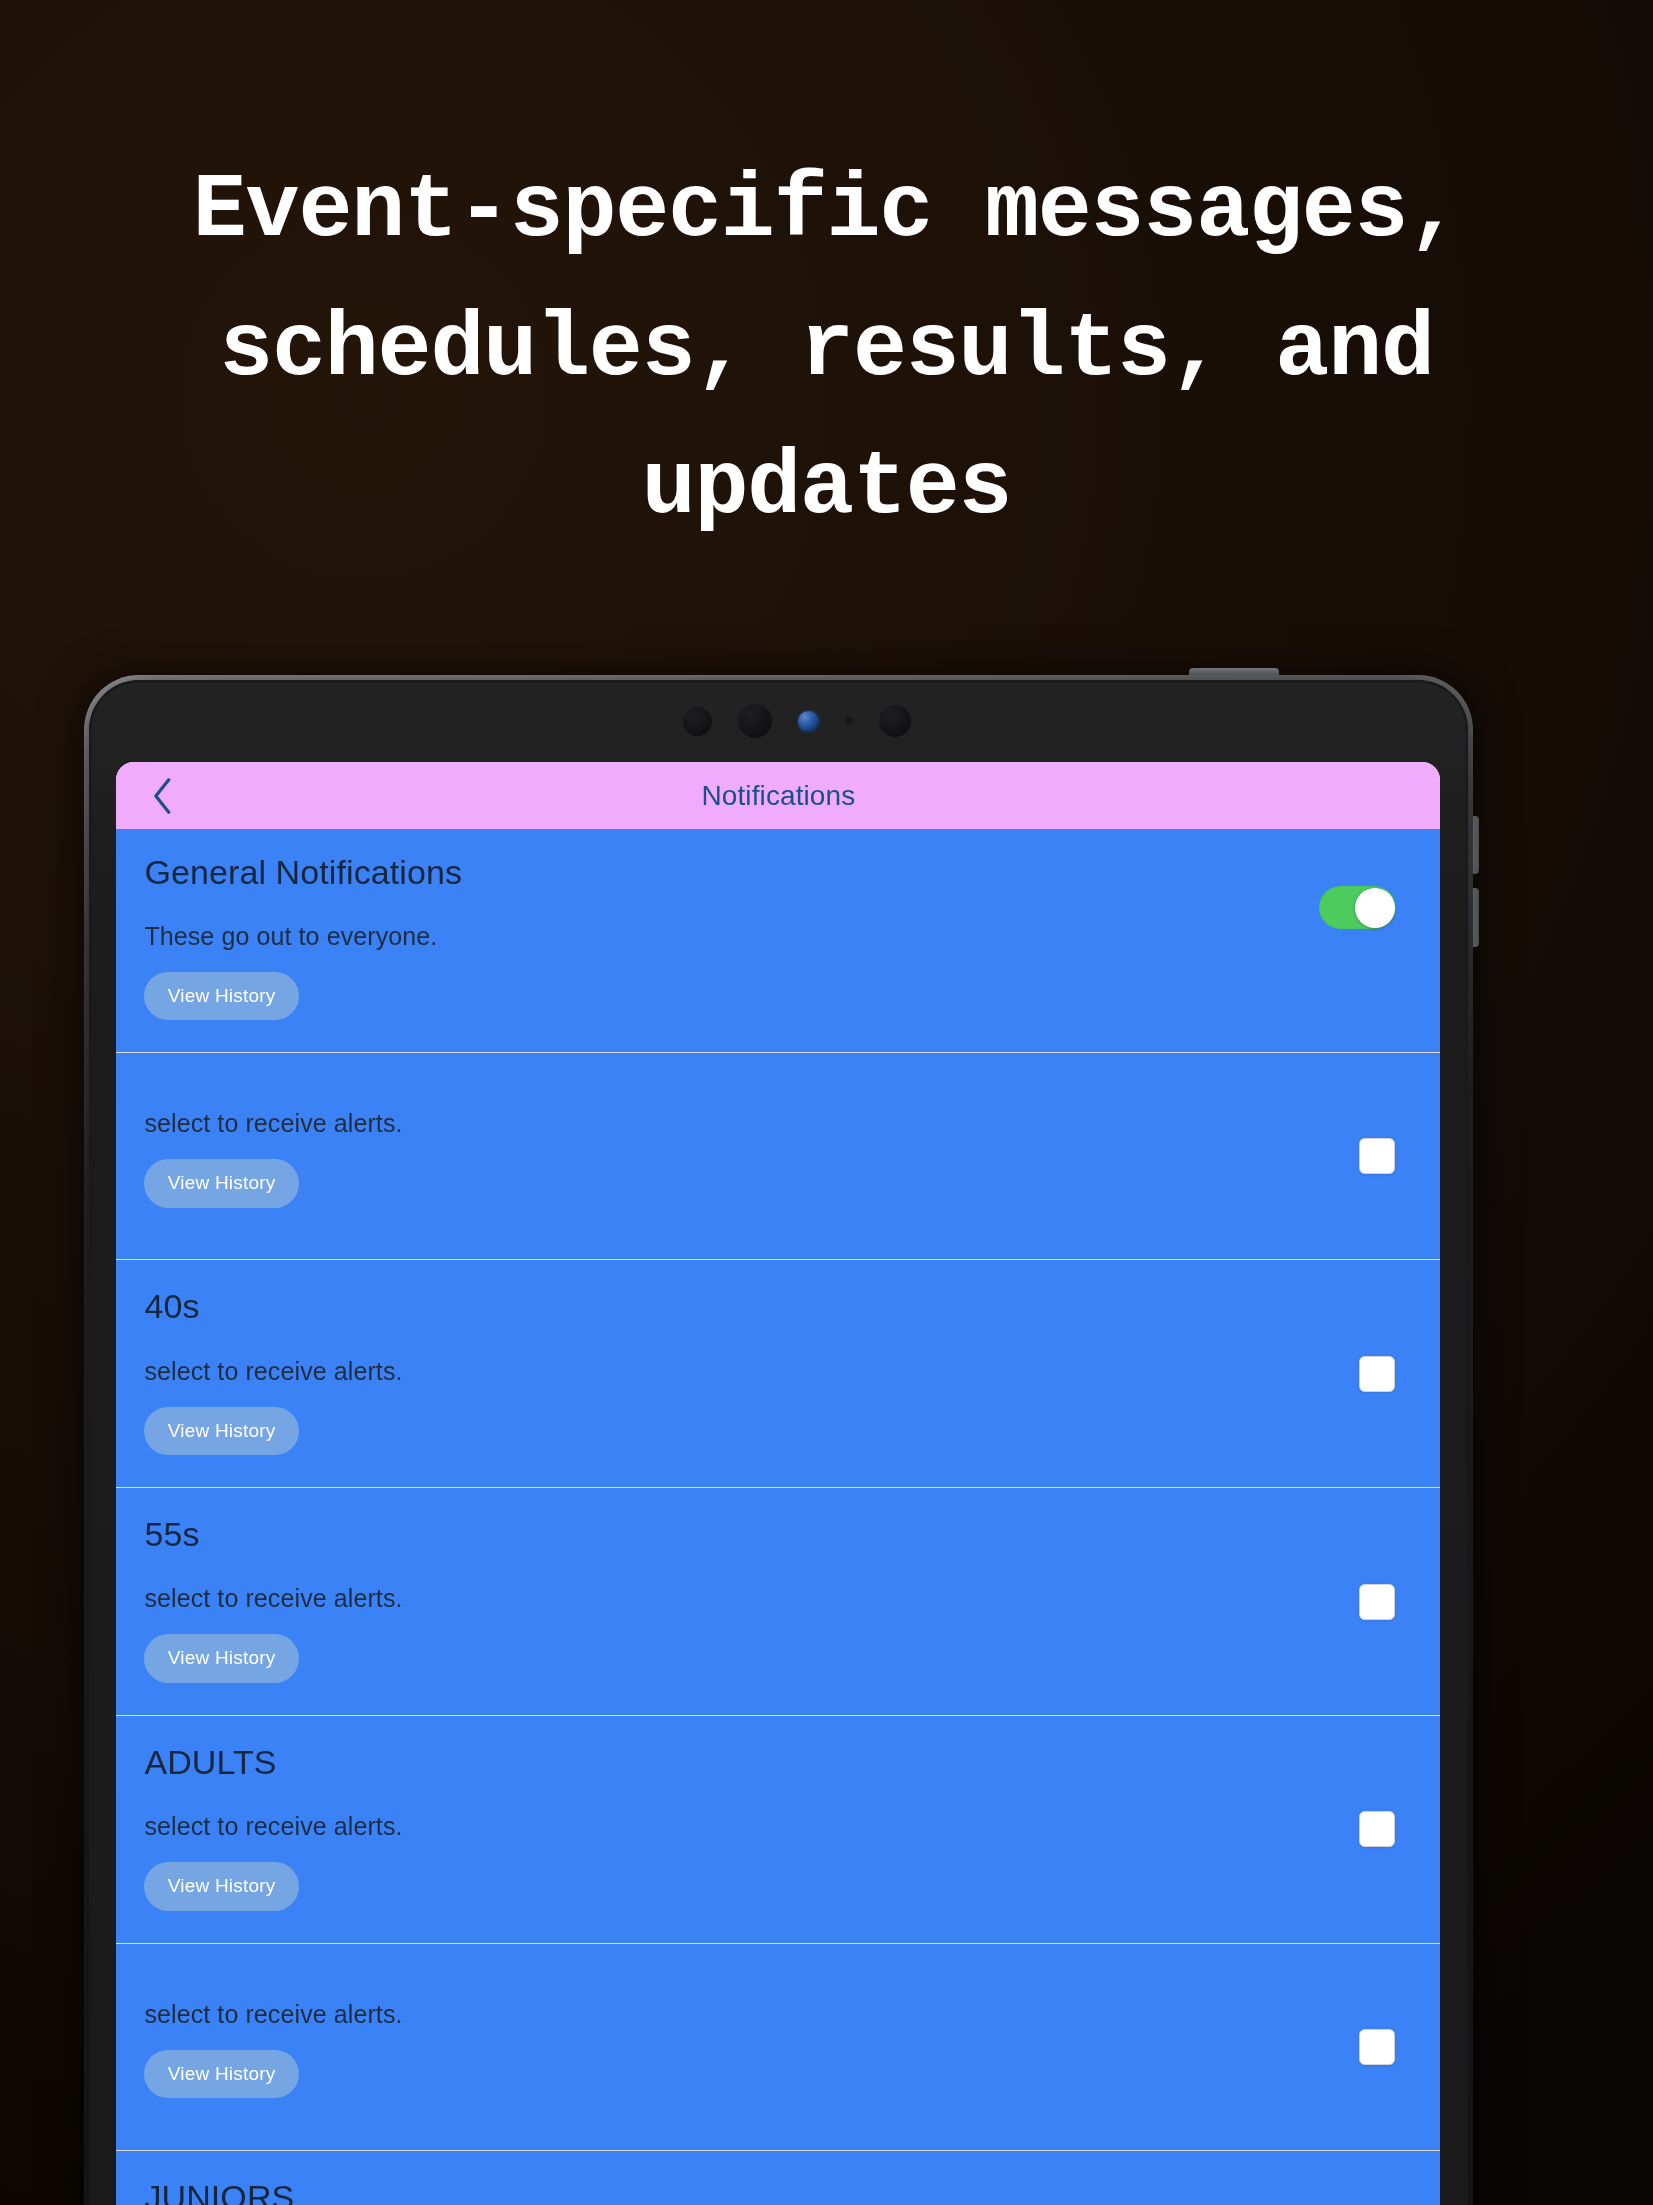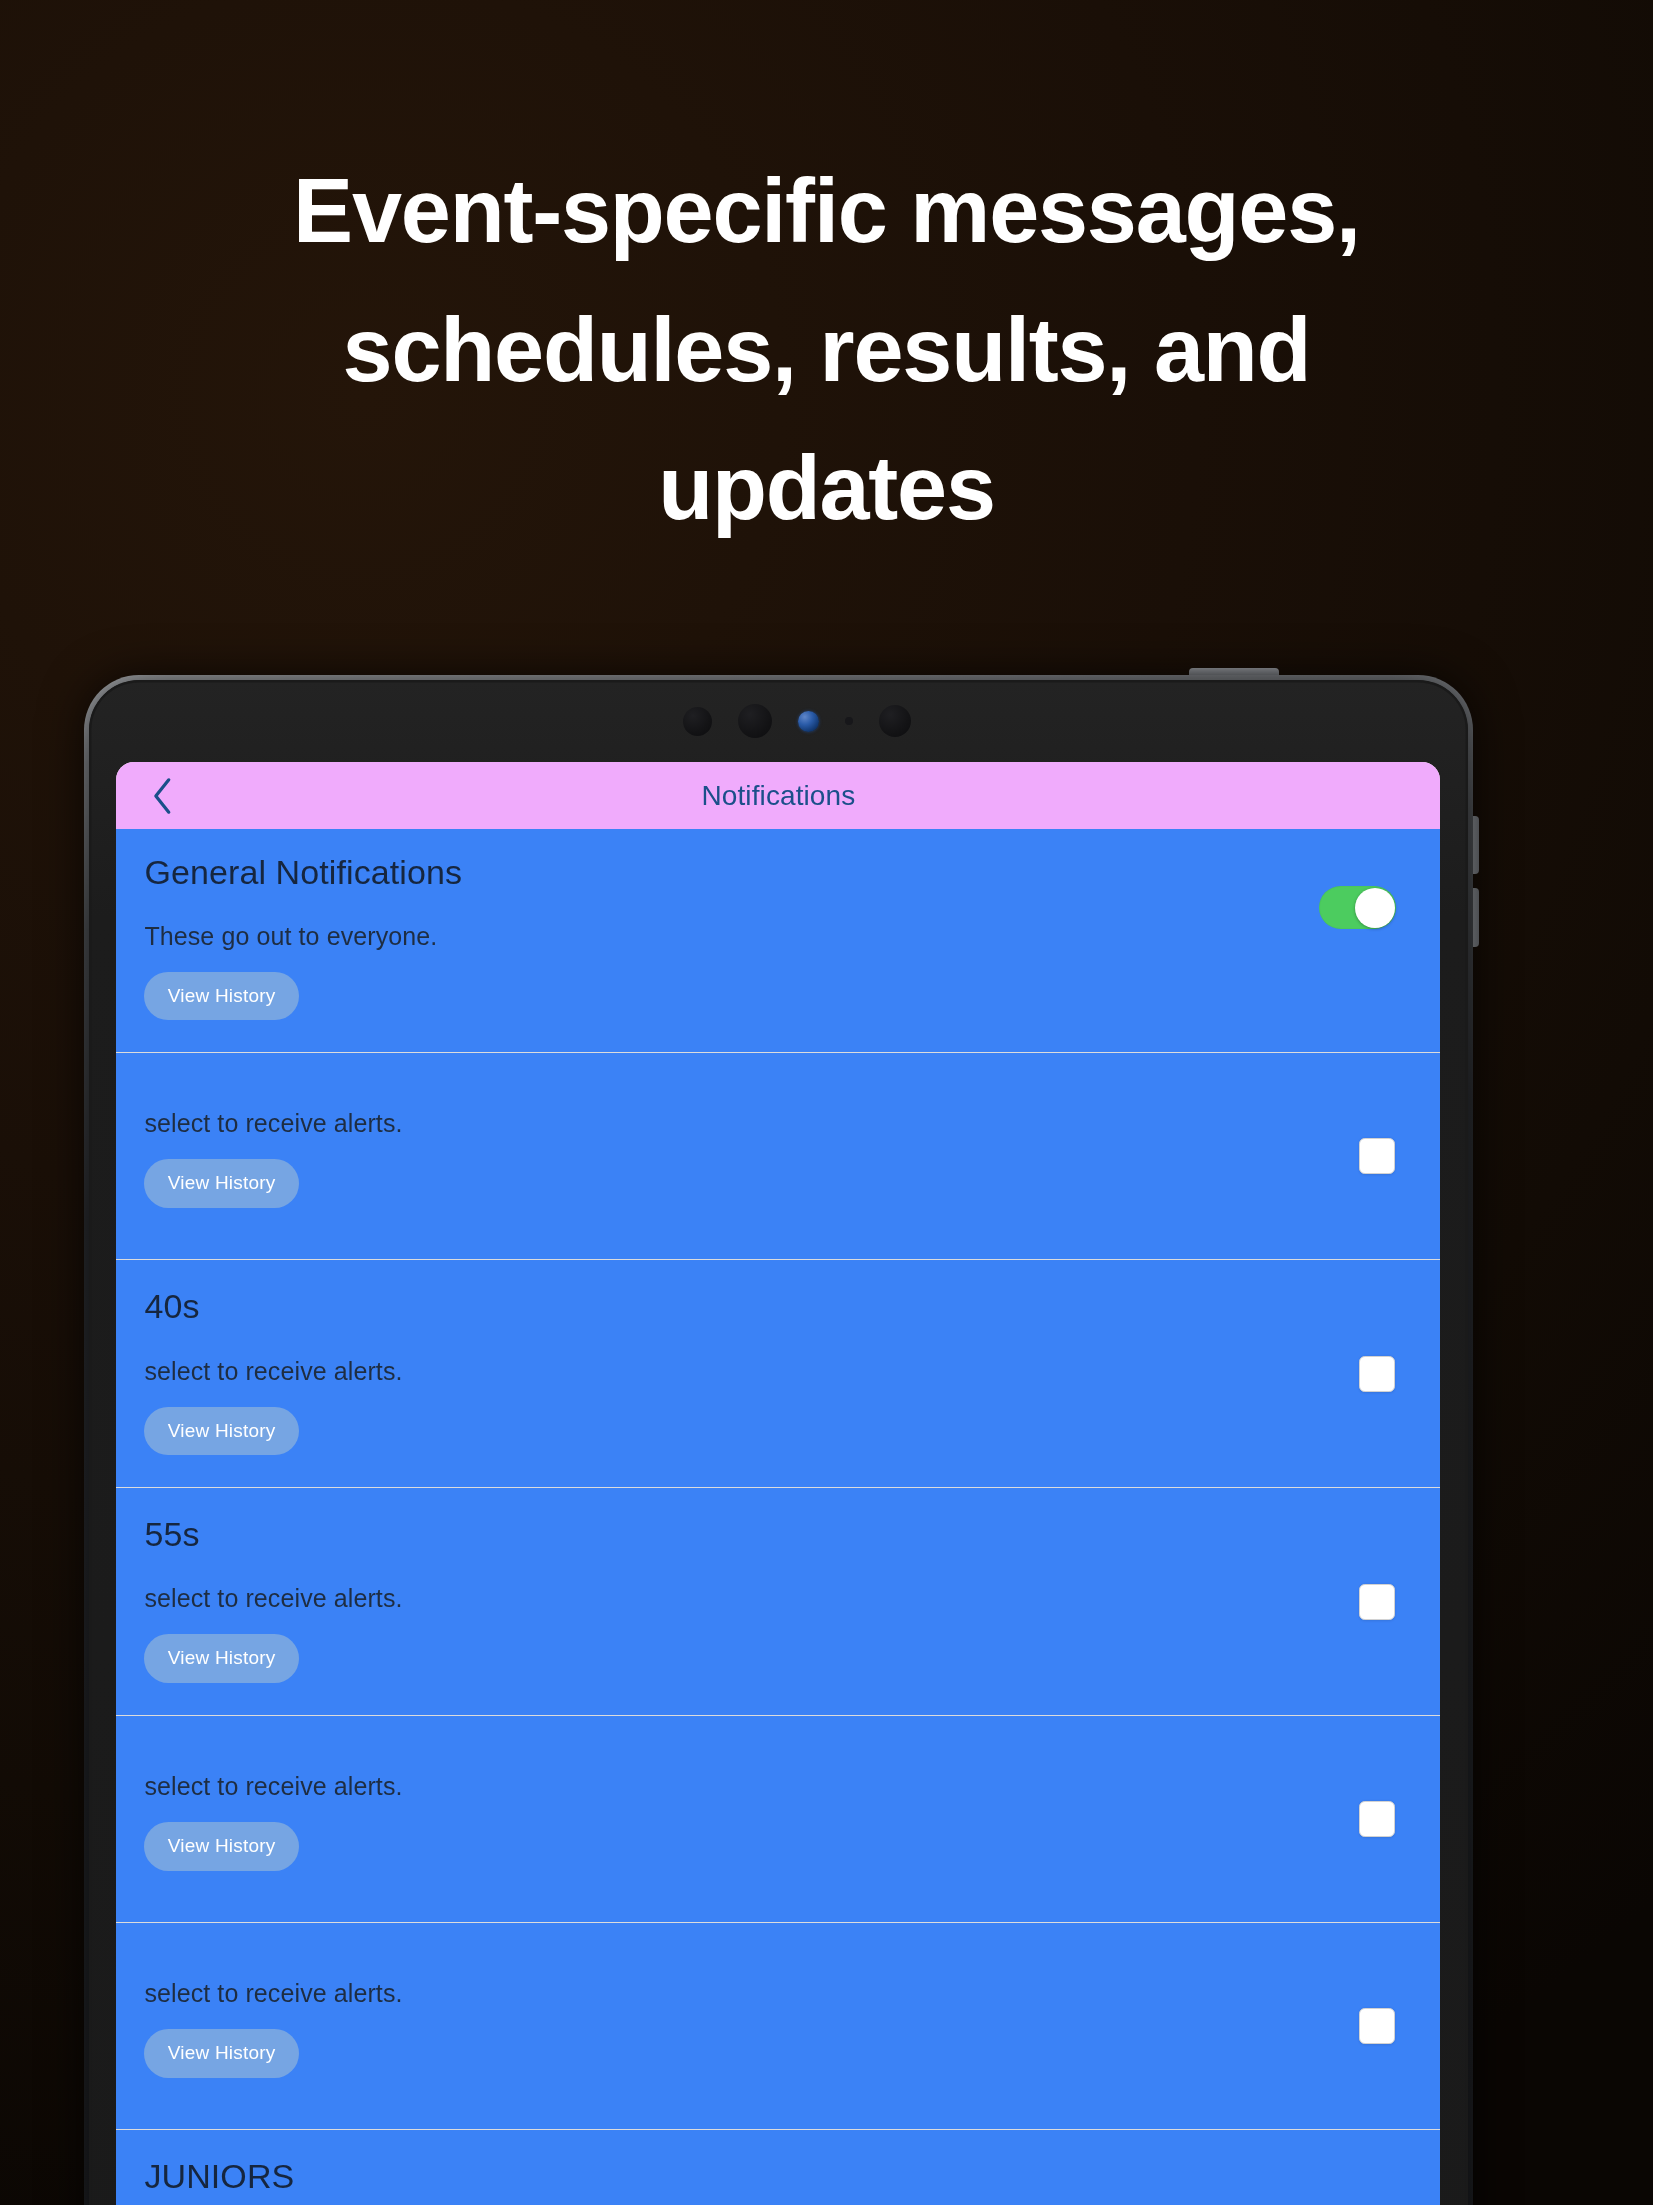--- a/index.html
+++ b/index.html
@@ -22,20 +22,21 @@
     top: 142px;
     left: 0;
     width: 1653px;
     text-align: center;
     color: #ffffff;
     font-size: 90px;
     line-height: 1.54;
     font-weight: 700;
     letter-spacing: -1.2px;
     padding: 0 186px;
+    font-family: Liberation Mono, monospace;
   }
 
   
   .device {
     position: absolute;
     left: 89px;
     top: 680px;
     width: 1379px;
     height: 1695px;
     border-radius: 50px 50px 0 0;
@@ -275,20 +276,21 @@
     </div>
 
     <div class="row">
       <div class="row-title">55s</div>
       <div class="row-sub">select to receive alerts.</div>
       <button class="history-btn">View History</button>
       <div class="checkbox"></div>
     </div>
 
     <div class="row">
+      <div class="row-title">ADULTS</div>
       <div class="row-sub">select to receive alerts.</div>
       <button class="history-btn">View History</button>
       <div class="checkbox"></div>
     </div>
 
     <div class="row">
       <div class="row-sub">select to receive alerts.</div>
       <button class="history-btn">View History</button>
       <div class="checkbox"></div>
     </div>

